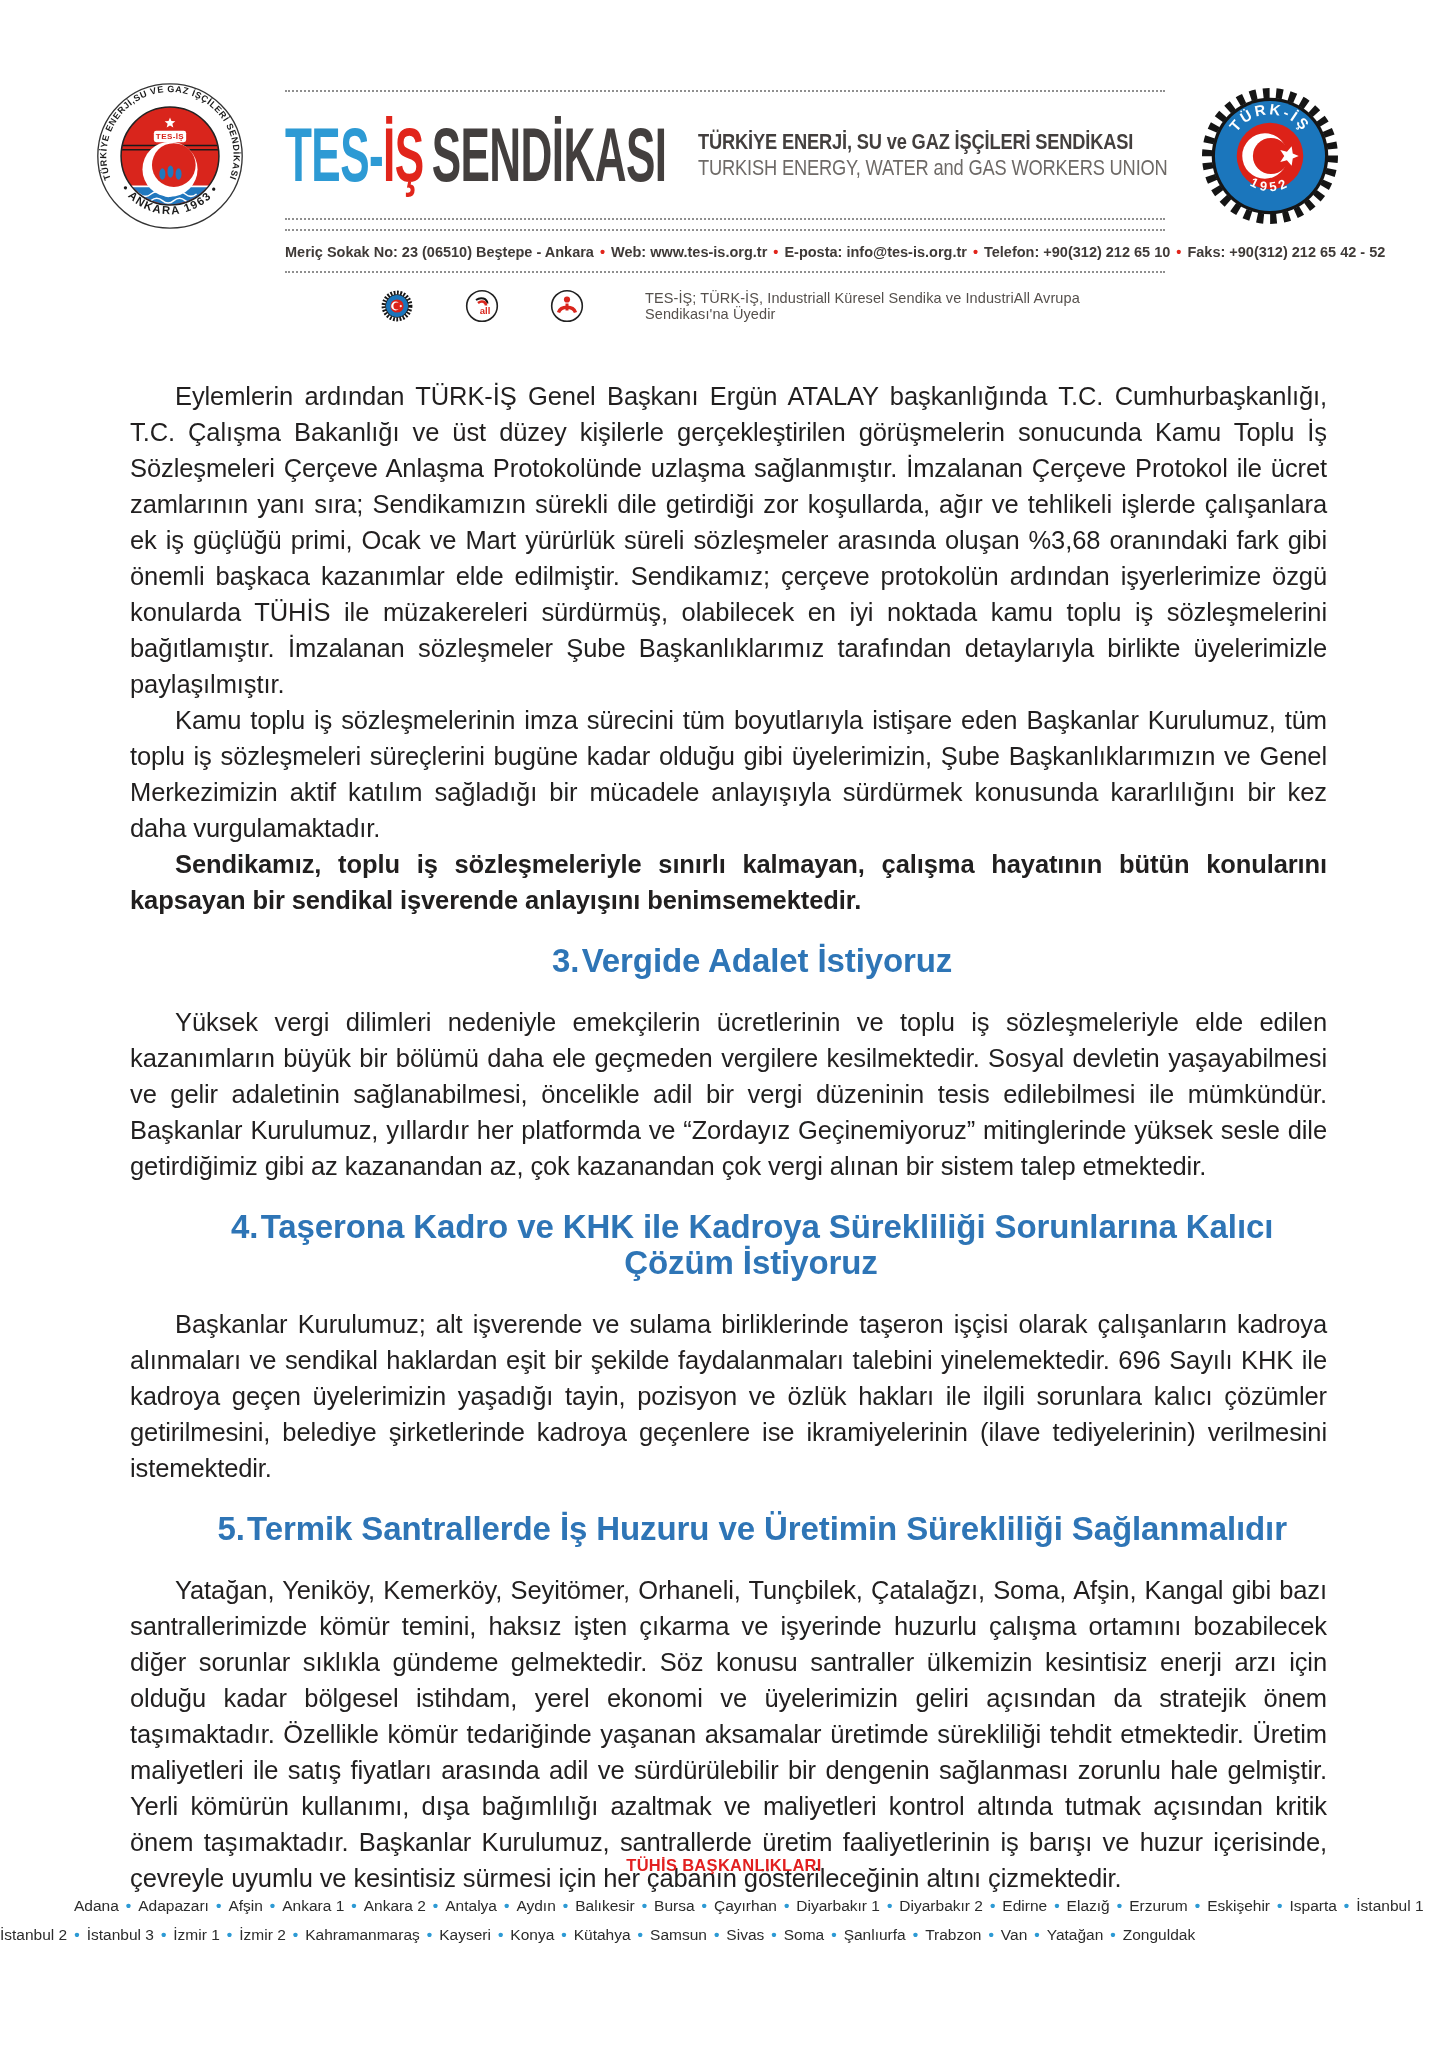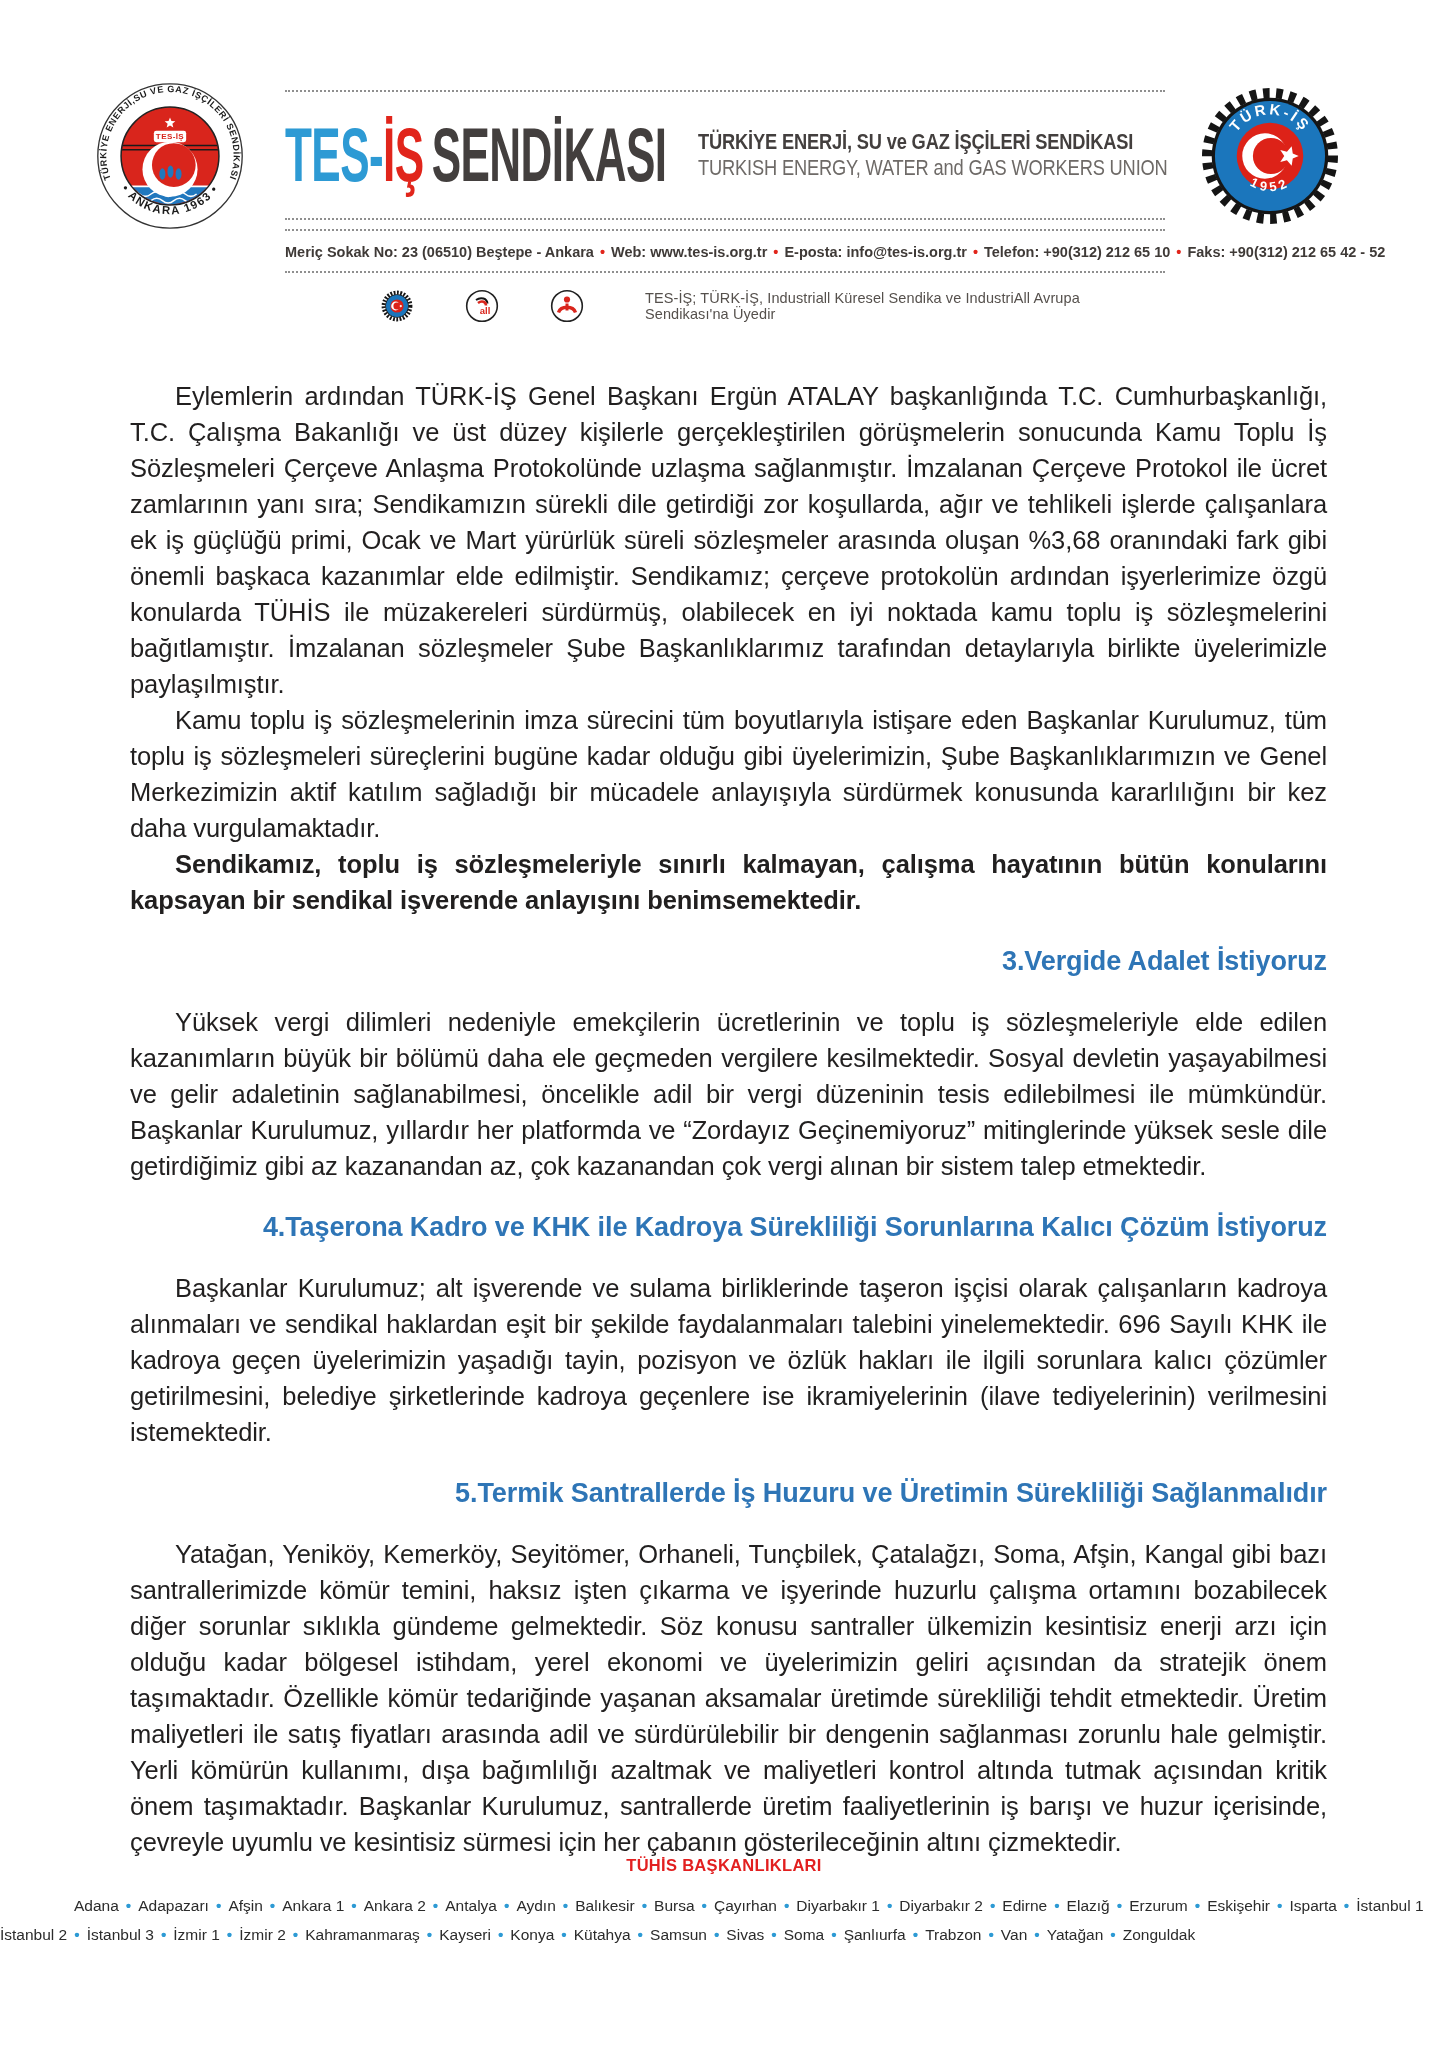--- a/index.html
+++ b/index.html
@@ -32,22 +32,22 @@
   .sep-red{color:#e1251b;}
   .sep-blue{color:#2d9ad4;margin:0 7px;}
   .membership-row{display:flex;align-items:center;margin-top:16px;padding-left:95px;gap:44px;}
   .mini-icon{width:34px;height:34px;margin-right:7px;flex:0 0 auto;}
   .membership-text{margin-left:10px;font-size:14.5px;color:#55504c;letter-spacing:0.1px;}
   
   .doc-body{padding:26px 121px 0 130px;text-align:justify;font-size:25.5px;line-height:36px;letter-spacing:-0.1px;}
   .doc-body p{margin:0;text-indent:45px;}
   .doc-body p.bold{font-weight:700;}
   .doc-body .heading{
-    margin:25px 0 25px 0;padding-left:45px;color:#2e75b6;font-weight:700;font-size:27px;
-    text-align:right;text-indent:0;
+    margin:25px 0 25px 0;padding-left:45px;color:#2e75b6;font-weight:700;font-size:33px;
+    text-align:center;text-indent:0;
   }
   .doc-body .heading .h-num{display:inline-block;min-width:32px;}
   
   .footer{position:absolute;left:0;right:0;top:1856px;}
   .footer-title{text-align:center;font-size:16.5px;font-weight:700;color:#e21f1f;letter-spacing:0.3px;margin-bottom:16px;}
   .branch-line{font-size:15.5px;color:#2b2b2b;line-height:29px;white-space:nowrap;}
   .branch-line-1{padding-left:74px;text-align:left;}
   .branch-line-2{}
   
   .ring-text-small{font-family:"Liberation Sans",sans-serif;font-size:9.5px;font-weight:700;fill:#1a1a1a;letter-spacing:0.7px;}

